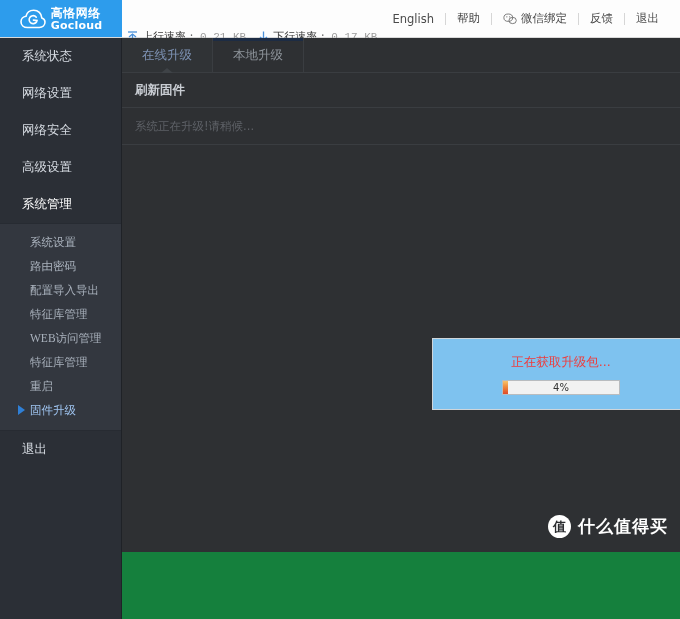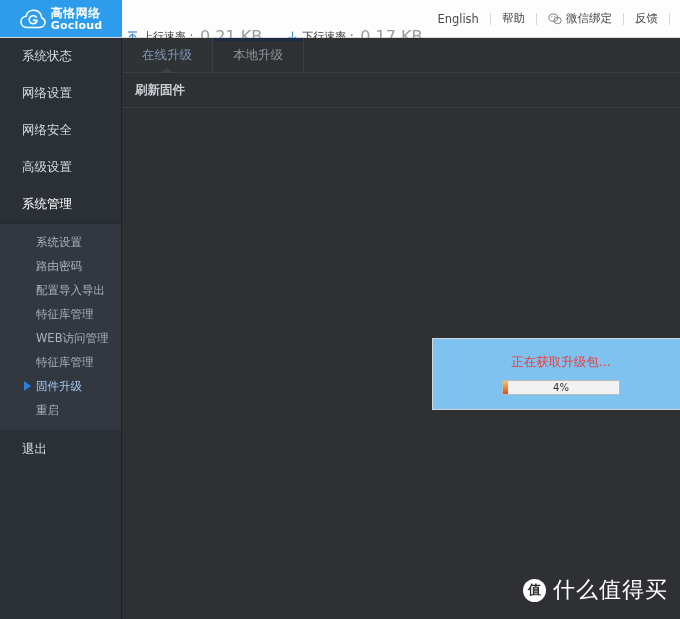--- a/index.html
+++ b/index.html
@@ -66,37 +66,38 @@
   .logo-en {
     font-size: 11px;
     font-weight: bold;
     letter-spacing: .2px;
     margin-top: 1px;
   }
 
   .speeds {
     display: flex;
     align-items: center;
-    gap: 16px;
+    gap: 3px;
     flex: none;
     margin-top: 36px;
   }
   .speed-item {
     display: flex;
     align-items: center;
     gap: 3px;
     padding: 0 4px;
   }
   .speed-label {
     font-size: 11px;
     color: #3b3b3b;
   }
   .speed-value {
-    font-size: 16px;
+    font-size: 11px;
     color: #9b9b9b;
+    font-family: Liberation Mono, monospace;
   }
   .arrow-ico { width: 13px; height: 14px; display: block; }
 
   .header-spacer { flex: 1 1 auto; }
 
   .header-right {
     display: flex;
     align-items: center;
     padding-right: 14px;
     gap: 0px;
@@ -137,21 +138,22 @@
     font-size: 12.5px;
     color: #d7dce3;
     font-weight: normal;
     box-sizing: border-box;
   }
   .menu-item.active { color: #ffffff; }
   .submenu {
     background: #33373f;
     border-top: 1px solid #272b32;
     border-bottom: 1px solid #272b32;
-    padding: 6px 0 8px 14px;
+    padding: 6px 0 8px 8px;
+    font-family: Liberation Serif, serif;
   }
   .submenu-item {
     height: 24px;
     display: flex;
     align-items: center;
     padding-left: 22px;
     font-size: 11.5px;
     color: #aab2bd;
     position: relative;
     box-sizing: border-box;
@@ -167,21 +169,21 @@
     border-bottom: 5px solid transparent;
     border-left: 7px solid #2f7fd6;
   }
 
   
   .main {
     position: absolute;
     top: 38px;
     left: 122px;
     width: 558px;
-    height: 581px;
+    height: 514px;
     background: #2e3033;
   }
   .tabbar {
     position: relative;
     height: 34px;
     background: #2e3033;
     border-bottom: 1px solid #3a3d41;
     display: flex;
     align-items: stretch;
   }
@@ -300,23 +302,23 @@
     border-radius: 50%;
     background: #ffffff;
     color: #2b2d30;
     font-size: 13px;
     font-weight: bold;
     display: flex;
     align-items: center;
     justify-content: center;
   }
   .wm-text {
-    font-size: 22px;
+    font-size: 17px;
     color: #ffffff;
-    font-weight: normal;
+    font-weight: bold;
     letter-spacing: 1px;
   }
 </style>
 </head>
 <body>
 
 <div class="app">
 
   <div class="header">
 
@@ -422,26 +424,26 @@
       </div>
       <div class="submenu-item">
         <span>特征库管理</span>
       </div>
       <div class="submenu-item">
         <span>WEB访问管理</span>
       </div>
       <div class="submenu-item">
         <span>特征库管理</span>
       </div>
+      <div class="submenu-item">
+        <span>重启</span>
+      </div>
       <div class="submenu-item active">
         <span class="sub-arrow"></span>
         <span>固件升级</span>
-      </div>
-      <div class="submenu-item">
-        <span>重启</span>
       </div>
     </div>
 
     <div class="menu-item">
       <span>退出</span>
     </div>
   </div>
 
   <div class="main">
 
@@ -452,20 +454,23 @@
       </div>
       <div class="tab">
         <span>本地升级</span>
       </div>
     </div>
 
     <div class="section-title">
       <span>刷新固件</span>
     </div>
 
+    <div class="status-row">
+      <span>系统正在升级!请稍候...</span>
+    </div>
 
     <div class="modal">
       <div class="modal-text">正在获取升级包...</div>
       <div class="progress-outer">
         <div class="progress-fill" style="width: 4%;"></div>
         <span class="progress-label">4%</span>
       </div>
     </div>
 
     <div class="watermark">

